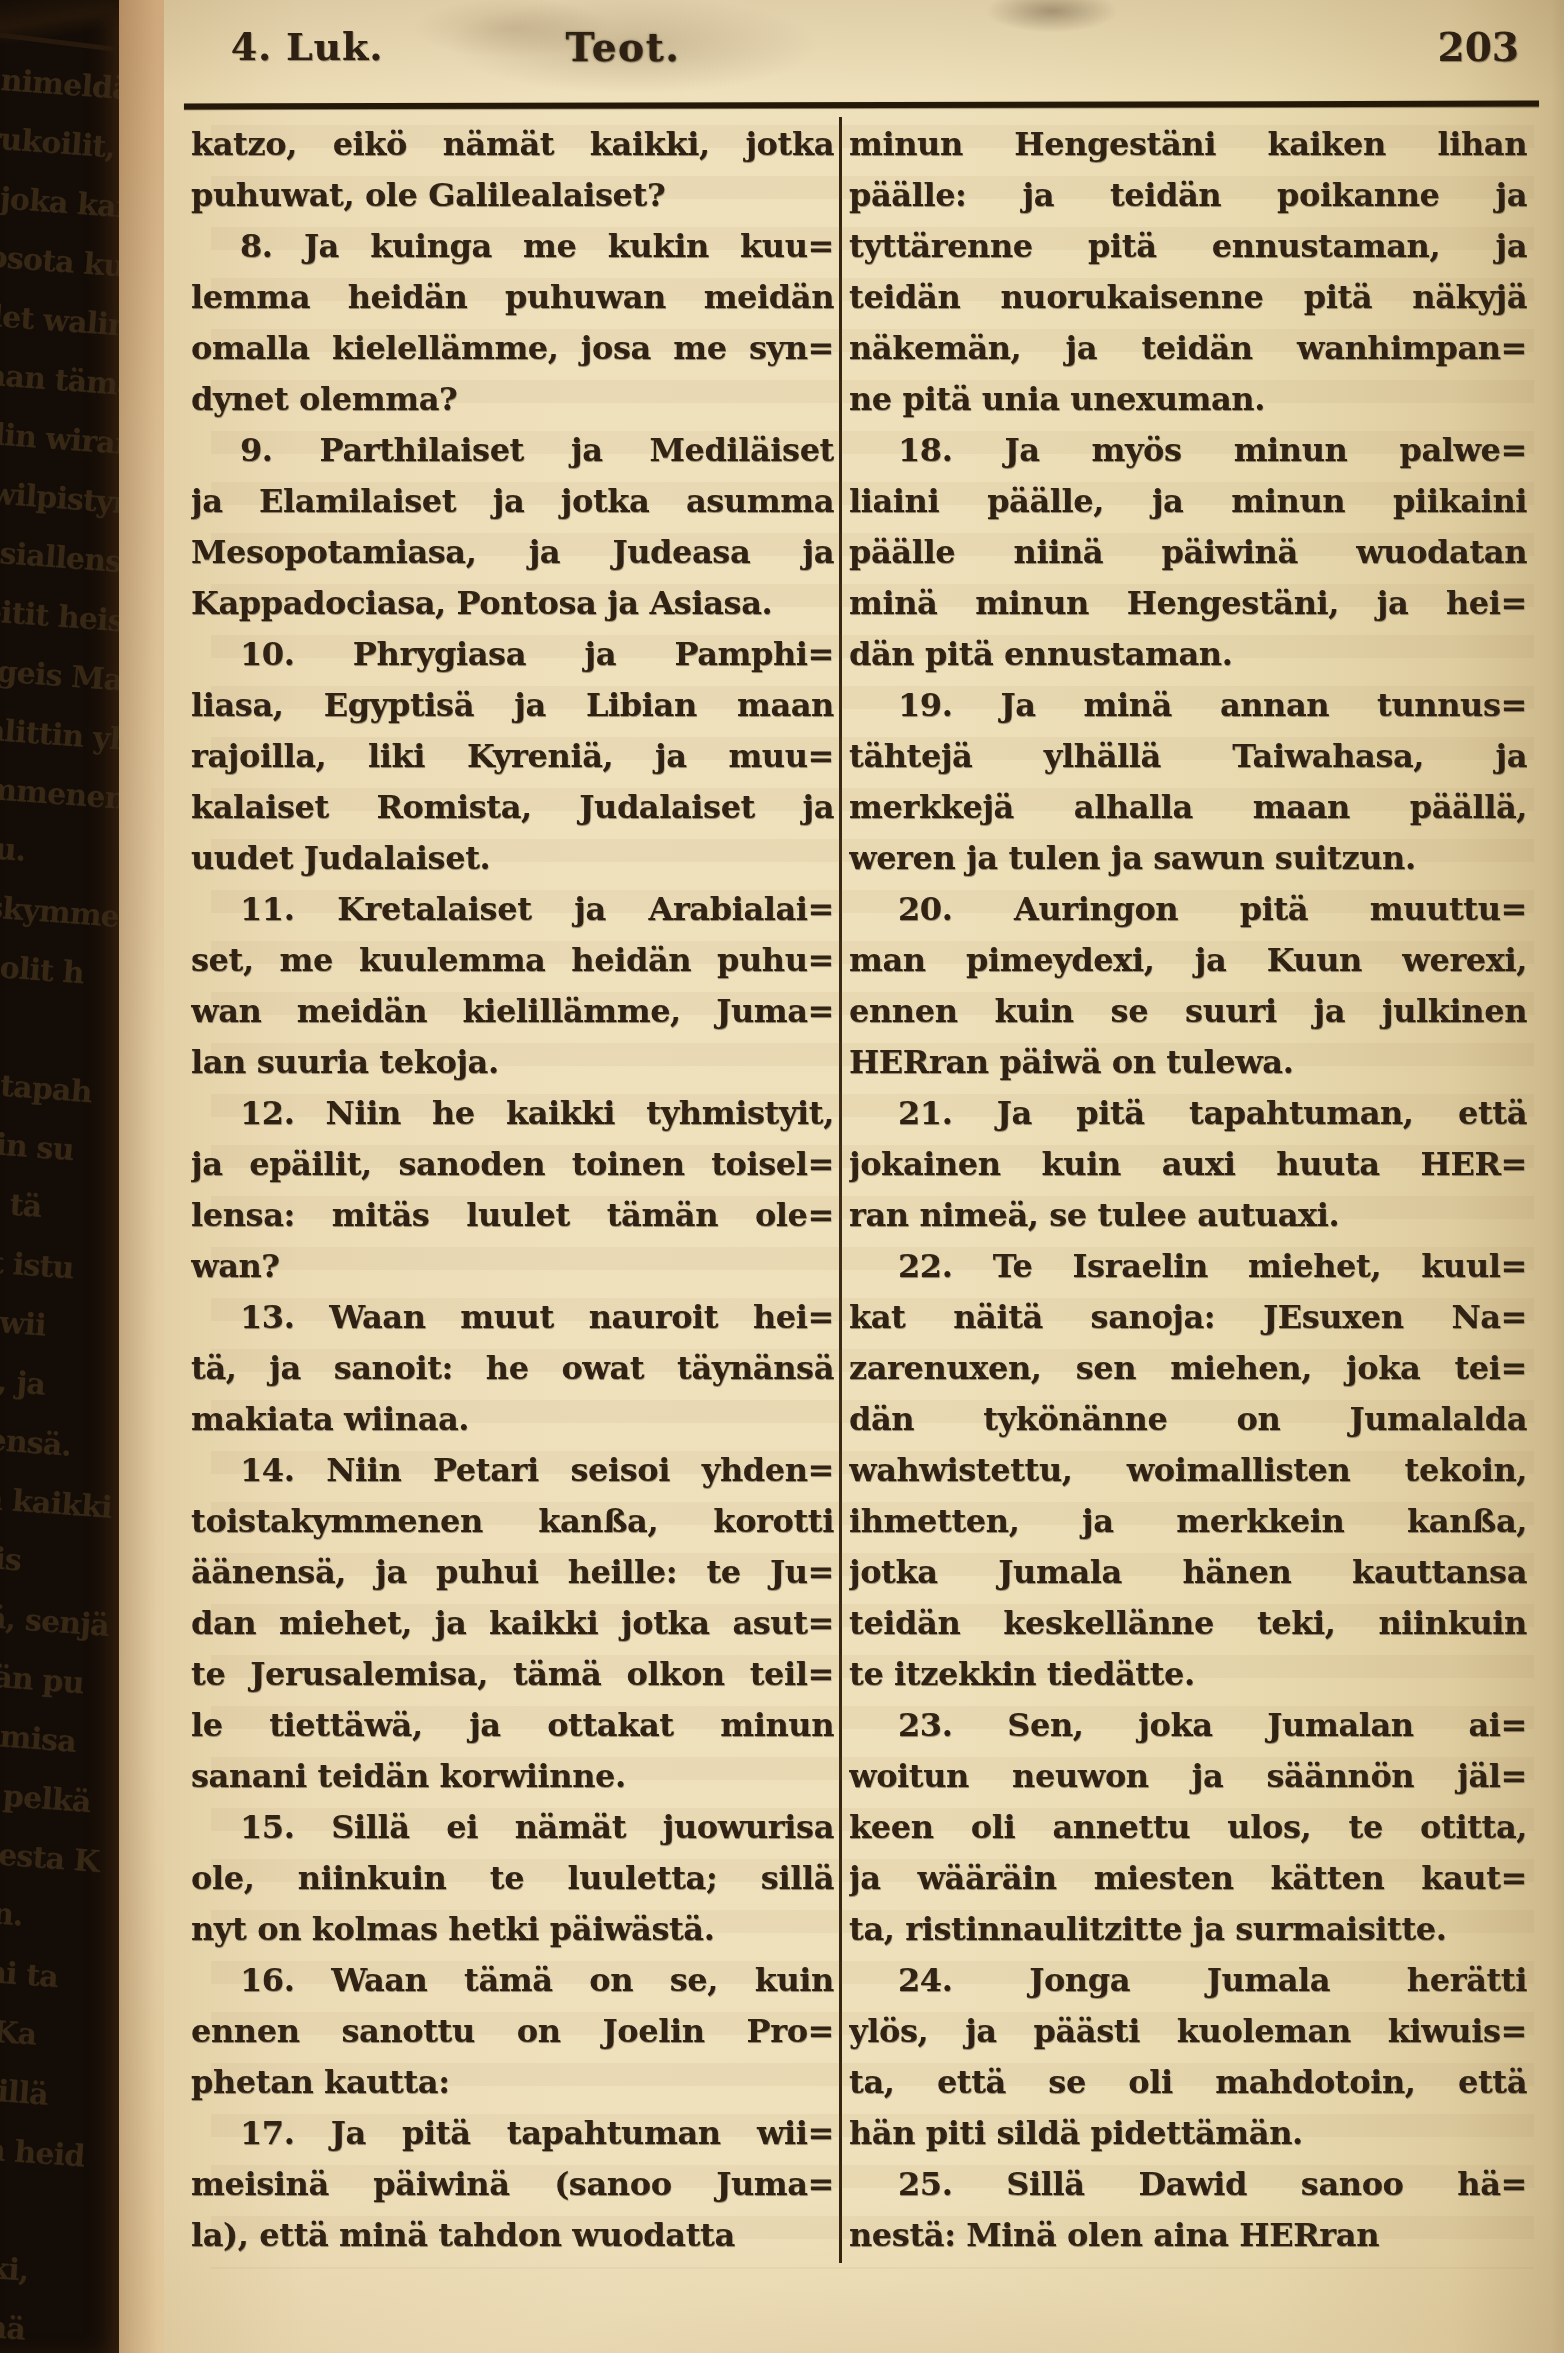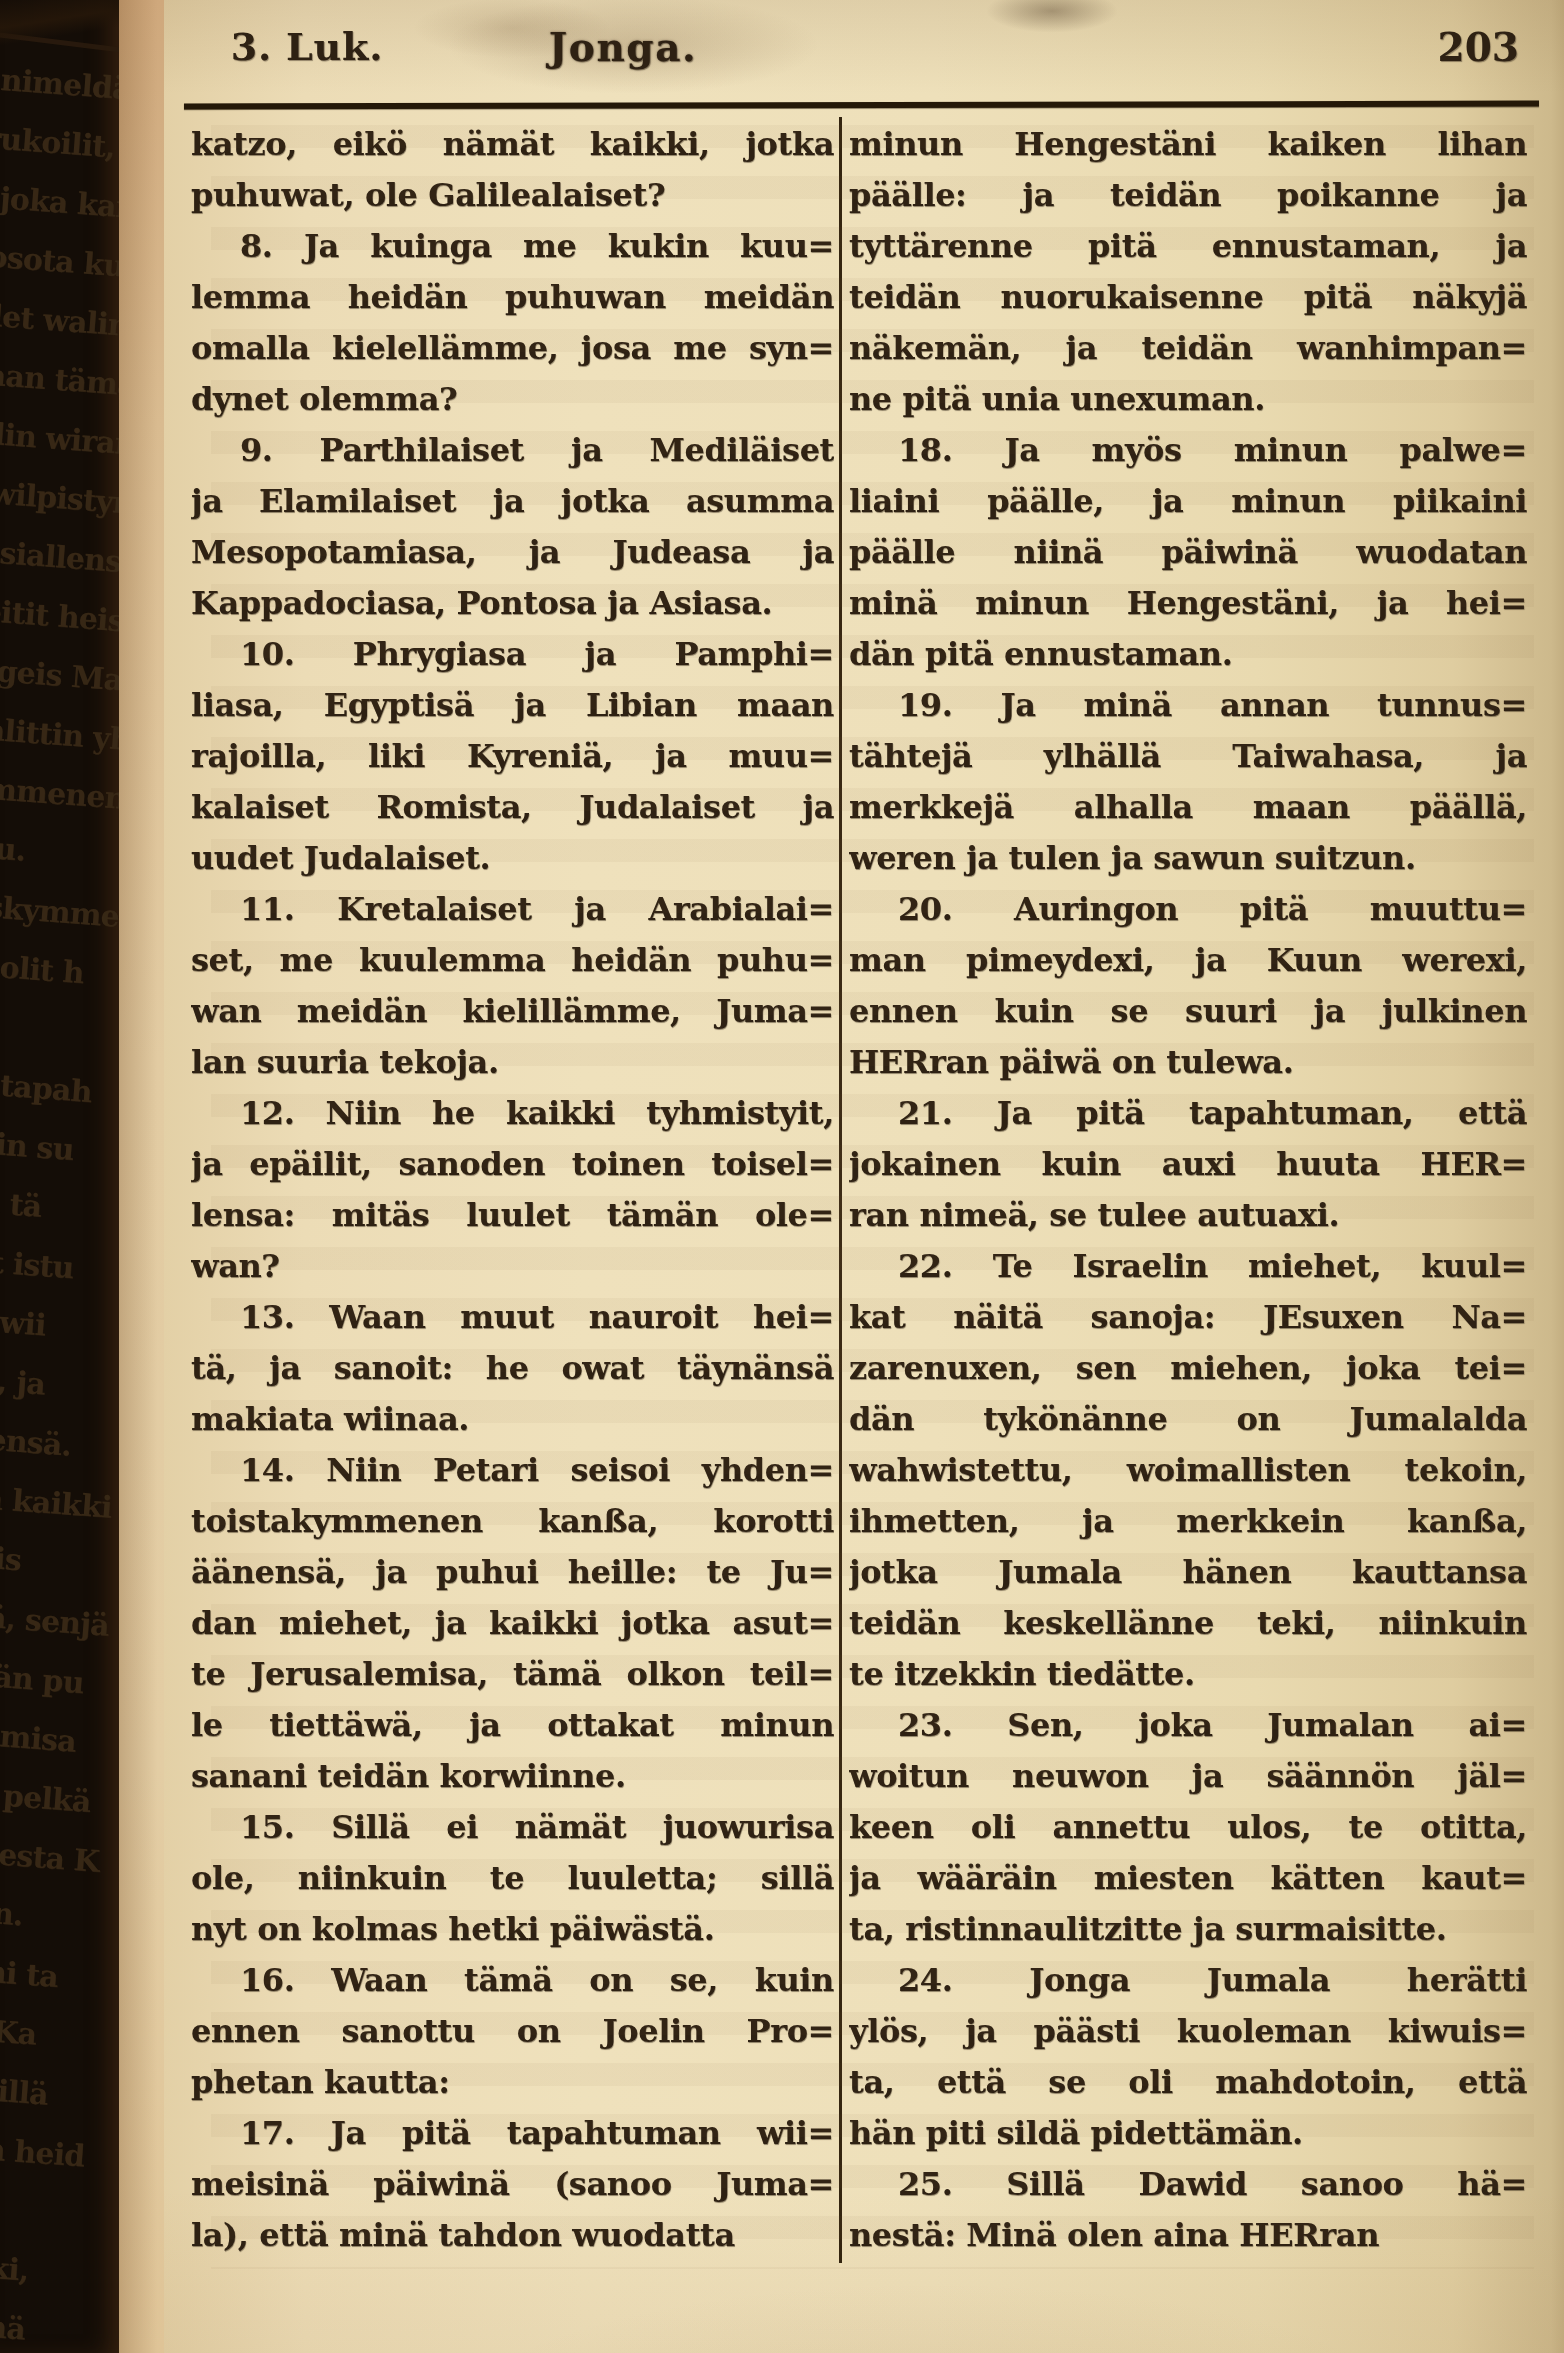--- a/index.html
+++ b/index.html
@@ -144,22 +144,22 @@
       </div>
     <div class="prev-rule"></div>
     <div class="dark-corner"></div>
   </div>
 
   <div class="gutter-shade"></div>
 
   <div class="main-page">
 
     <div class="runhead">
-      <div class="chap-ref">3. Luk.</div>
-      <div class="book-title">Jonga.</div>
+      <div class="chap-ref">4. Luk.</div>
+      <div class="book-title">Teot.</div>
       <div class="page-num">203</div>
     </div>
 
     <div class="head-rule"></div>
     <div class="col-divider"></div>
 
     <div class="col col-left">
         <div class="tline">katzo, eikö nämät kaikki, jotka</div>
         <div class="tline fin">puhuwat, ole Galilealaiset?</div>
         <div class="tline ind">8. Ja kuinga me kukin kuu=</div>

